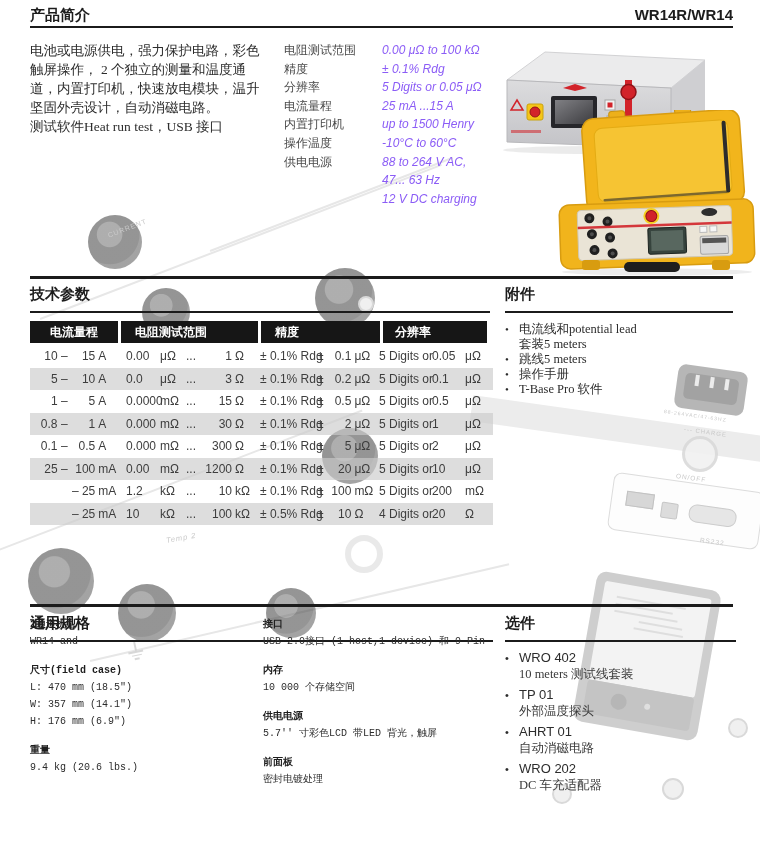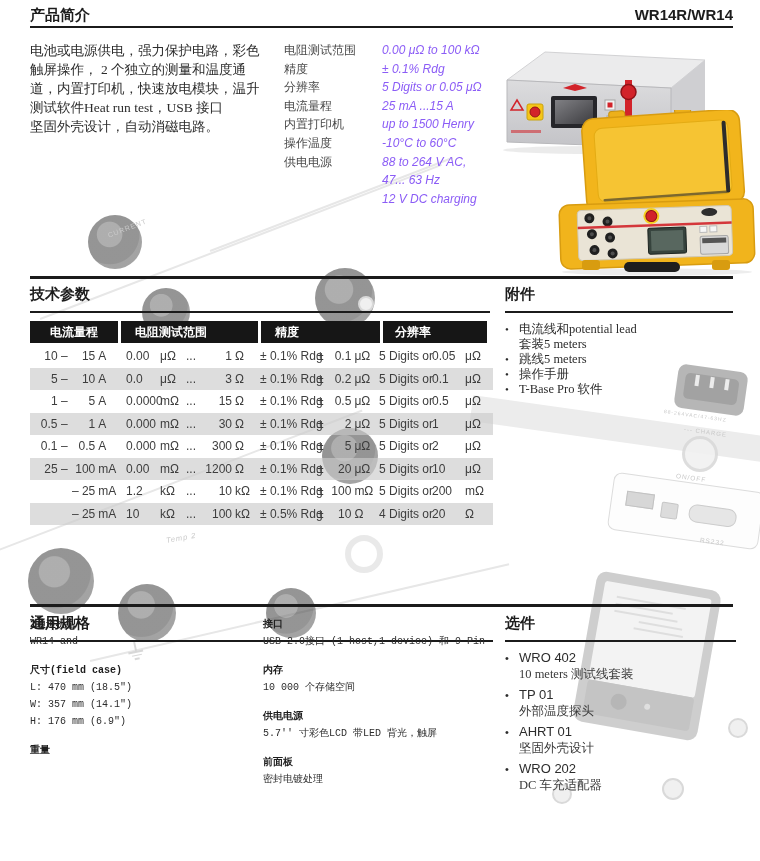--- a/index.html
+++ b/index.html
@@ -165,22 +165,22 @@
 
   <div class="topbar">
     <span class="tl serif">产品简介</span>
     <span class="tr">WR14R/WR14</span>
   </div>
 
   <div class="intro serif" id="introDesc">
       <div>电池或电源供电，强力保护电路，彩色</div>
       <div>触屏操作， 2 个独立的测量和温度通</div>
       <div>道，内置打印机，快速放电模块，温升</div>
+      <div>坚固外壳设计，自动消磁电路。</div>
       <div>测试软件Heat run test，USB 接口</div>
-      <div>坚固外壳设计，自动消磁电路。</div>
     </div>
   <div class="speclist" id="specList">
       <div class="spec-row">
         <span class="spec-label serif">电阻测试范围</span>
         <span class="spec-value">0.00 μΩ to 100 kΩ</span>
       </div>
       <div class="spec-row">
         <span class="spec-label serif">精度</span>
         <span class="spec-value">± 0.1% Rdg</span>
       </div>
@@ -366,21 +366,21 @@
           <span class="au">μΩ</span>
         </div>
         <div class="cell cc4">
           <span class="dg">5 Digits or</span>
           <span class="rv">0.5</span>
           <span class="ru">μΩ</span>
         </div>
       </div>
       <div class="t-row stripe">
         <div class="cell cc1">
-          <span class="a">0.5 –</span>
+          <span class="a">0.8 –</span>
           <span class="b">1</span>
           <span class="u">A</span>
         </div>
         <div class="cell cc2">
           <span class="v1">0.000</span>
           <span class="u1">mΩ</span>
           <span class="dd">...</span>
           <span class="v2">30</span>
           <span class="u2">Ω</span>
         </div>
@@ -535,20 +535,21 @@
         <div>WR14 and</div>
       </div>
       <div class="ggroup">
         <div class="glabel">尺寸(field case)</div>
         <div>L:   470 mm (18.5")</div>
         <div>W: 357 mm (14.1")</div>
         <div>H:  176 mm (6.9")</div>
       </div>
       <div class="ggroup">
         <div class="glabel">重量</div>
+        <div>9.4 kg (20.6 lbs.)</div>
       </div>
     </div>
   <div class="gcol g2" id="genCol2">
       <div class="ggroup">
         <div class="glabel">接口</div>
         <div>USB 2.0接口 (1 host,1 device) 和 9 Pin</div>
       </div>
       <div class="ggroup">
         <div class="glabel">内存</div>
         <div>10 000 个存储空间</div>
@@ -574,21 +575,21 @@
         <span class="bullet">•</span>
         <div>
           <div class="opt-title">TP 01</div>
           <div class="opt-desc serif">外部温度探头</div>
         </div>
       </div>
       <div class="opt-item">
         <span class="bullet">•</span>
         <div>
           <div class="opt-title">AHRT 01</div>
-          <div class="opt-desc serif">坚固外壳设计</div>
+          <div class="opt-desc serif">自动消磁电路</div>
         </div>
       </div>
       <div class="opt-item">
         <span class="bullet">•</span>
         <div>
           <div class="opt-title">WRO 202</div>
           <div class="opt-desc serif">DC 车充适配器</div>
         </div>
       </div>
     </div>

